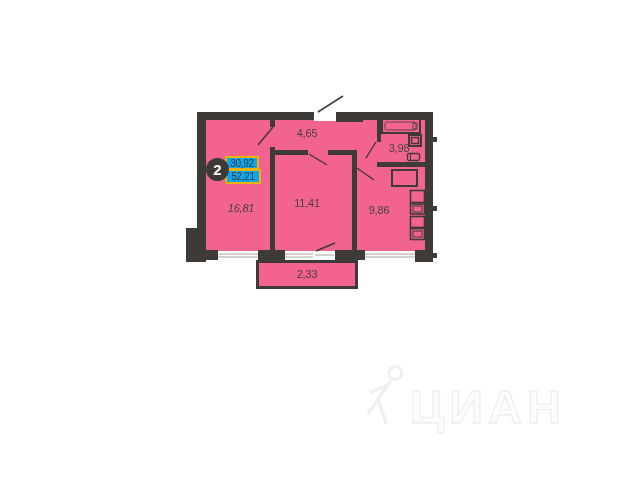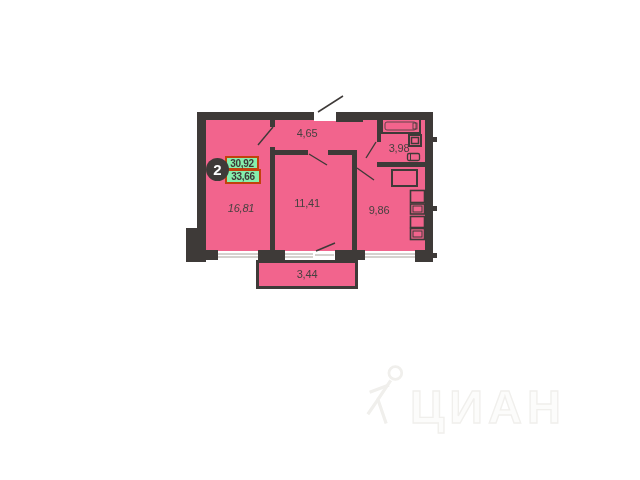--- a/index.html
+++ b/index.html
@@ -14,22 +14,22 @@
     position:absolute;transform:translate(-50%,-50%);
     font-size:11px;color:#474140;letter-spacing:-0.2px;white-space:nowrap;
   }
   .badge-circle{
     position:absolute;left:206px;top:158px;width:23px;height:23px;
     background:#3e3a38;color:#ffffff;border-radius:50%;
     display:flex;align-items:center;justify-content:center;
     font-size:15px;font-weight:700;z-index:6;
   }
   .badge-box{
-    position:absolute;background:#86efac;border:2px solid #c2410c;
-    color:#3e3a38;font-size:10px;font-weight:700;
+    position:absolute;background:#0ea5e9;border:2px solid #eab308;
+    color:#3e3a38;font-size:10px;font-weight:400;
     display:flex;align-items:center;justify-content:center;
     box-sizing:border-box;z-index:5;letter-spacing:-0.3px;
   }
   .badge-box1{left:225px;top:156px;width:34px;height:14px;}
   .badge-box2{left:225px;top:169px;width:36px;height:15px;}
   .closet{
     position:absolute;left:391px;top:169px;width:27px;height:18px;
     border:2px solid #3e3a38;box-sizing:border-box;background:transparent;z-index:4;
   }
   .balcony{
@@ -126,23 +126,23 @@
     <rect x="410.5" y="216.5" width="14" height="11" fill="none" stroke="#3e3a38" stroke-width="1.6"></rect>
     <rect x="410.5" y="228.5" width="14" height="11" fill="none" stroke="#3e3a38" stroke-width="1.6"></rect>
     <rect x="413" y="231" width="9" height="6" fill="none" stroke="#3e3a38" stroke-width="1"></rect>
 
     <rect x="433" y="137" width="4" height="5" fill="#3e3a38"></rect>
     <rect x="433" y="206" width="4" height="5" fill="#3e3a38"></rect>
     <rect x="433" y="253" width="4" height="5" fill="#3e3a38"></rect>
   </svg>
 
   <div class="badge-box badge-box1">30,92</div>
-  <div class="badge-box badge-box2">33,66</div>
+  <div class="badge-box badge-box2">52,21</div>
   <div class="badge-circle">2</div>
 
   <div class="lbl" style="left:307px;top:133px;">4,65</div>
   <div class="lbl" style="left:399px;top:148px;">3,98</div>
   <div class="lbl" style="left:241px;top:208px;font-style:italic;">16,81</div>
   <div class="lbl" style="left:307px;top:203px;">11,41</div>
   <div class="lbl" style="left:379px;top:210px;text-align:right;">9,86</div>
-  <div class="lbl" style="left:307px;top:274px;z-index:3;">3,44</div>
+  <div class="lbl" style="left:307px;top:274px;z-index:3;">2,33</div>
 
 </div>
 
 </body></html>

